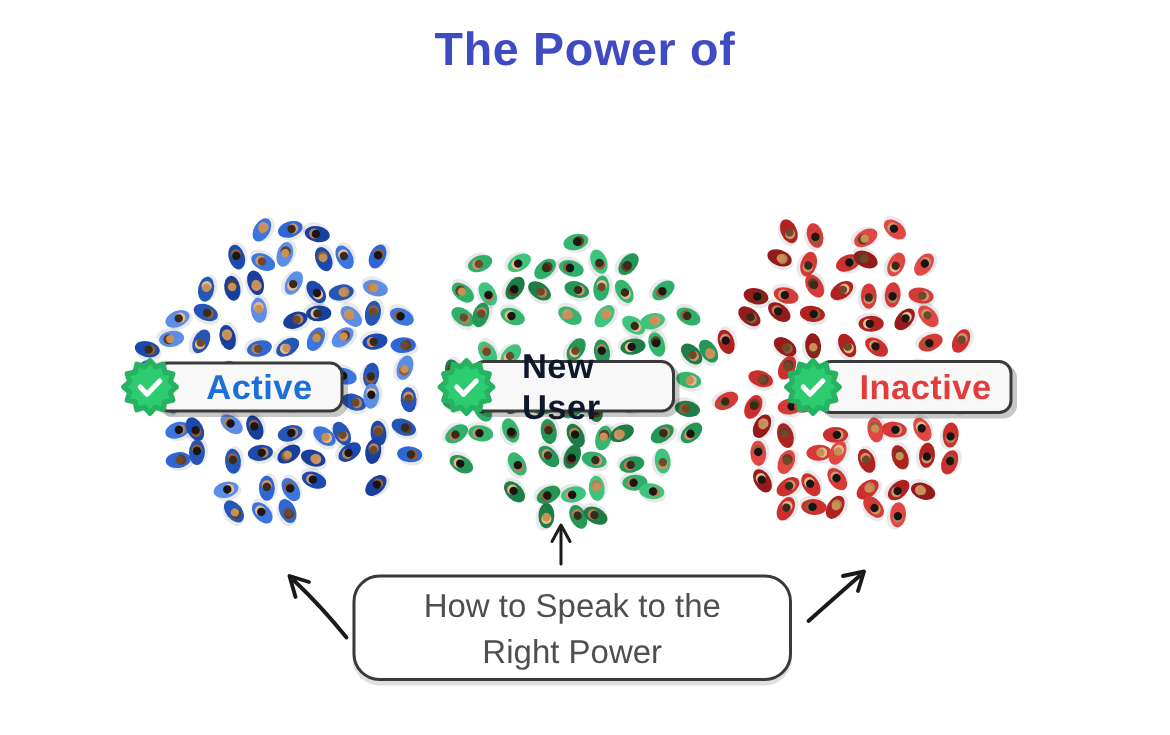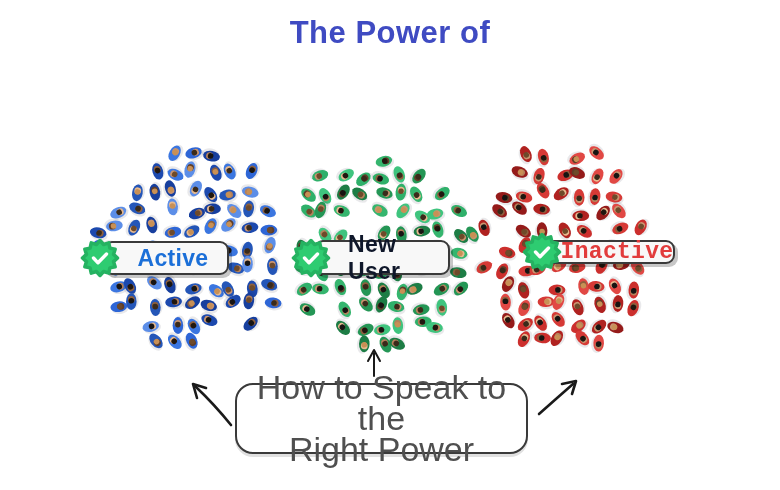--- a/index.html
+++ b/index.html
@@ -32,32 +32,32 @@
     border:2px solid var(--badge-border,#3a3a3a);
     border-radius:9px;
     display:flex;align-items:center;justify-content:center;
     font-weight:700;font-size:23px;letter-spacing:.3px;
     box-shadow:3px 3px 0 rgba(0,0,0,0.22);
     padding-left:14px;
   }
   .seal{position:absolute;left:-24px;top:50%;transform:translateY(-50%);width:42px;height:42px;z-index:4;}
   #badge-active  {left:103px;top:241px;width:126px;height:34px;}
   #badge-new-user{left:314px;top:240px;width:136px;height:35px;}
-  #badge-inactive{left:545px;top:240px;width:130px;height:24px;font-family:Liberation Mono, monospace;}
+  #badge-inactive{left:545px;top:240px;width:130px;height:36px;}
   
   #arrow-svg{position:absolute;left:0;top:0;z-index:2;pointer-events:none;}
   #arrow-svg path{stroke:var(--arrow,#1a1a1a);fill:none;stroke-linecap:round;stroke-linejoin:round;}
   
   .callout{
     position:absolute;left:235px;top:383px;width:293px;height:71px;z-index:3;
     box-sizing:border-box;background:#ffffff;
     border:2px solid var(--callout-border,#3a3a3a);border-radius:18px;
     box-shadow:0 3px 0 rgba(0,0,0,0.12);
     display:flex;flex-direction:column;align-items:center;justify-content:center;
-    color:var(--callout-text,#4f4f4f);font-size:34px;font-weight:500;line-height:31px;
+    color:var(--callout-text,#4f4f4f);font-size:22px;font-weight:500;line-height:31px;
     text-align:center;
   }
 </style>
 </head>
 <body>
 
 <div id="stage">
 
   <svg id="crowd-svg" width="780" height="490" viewBox="0 0 780 490">
       <g>

